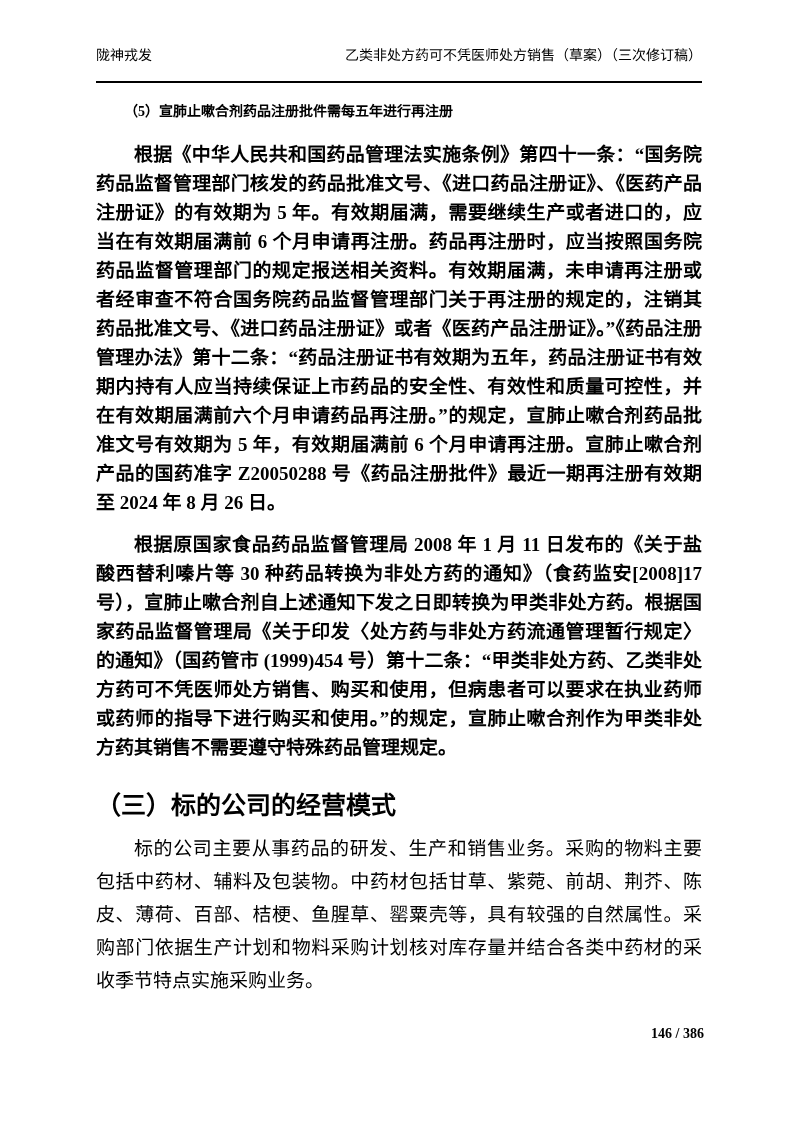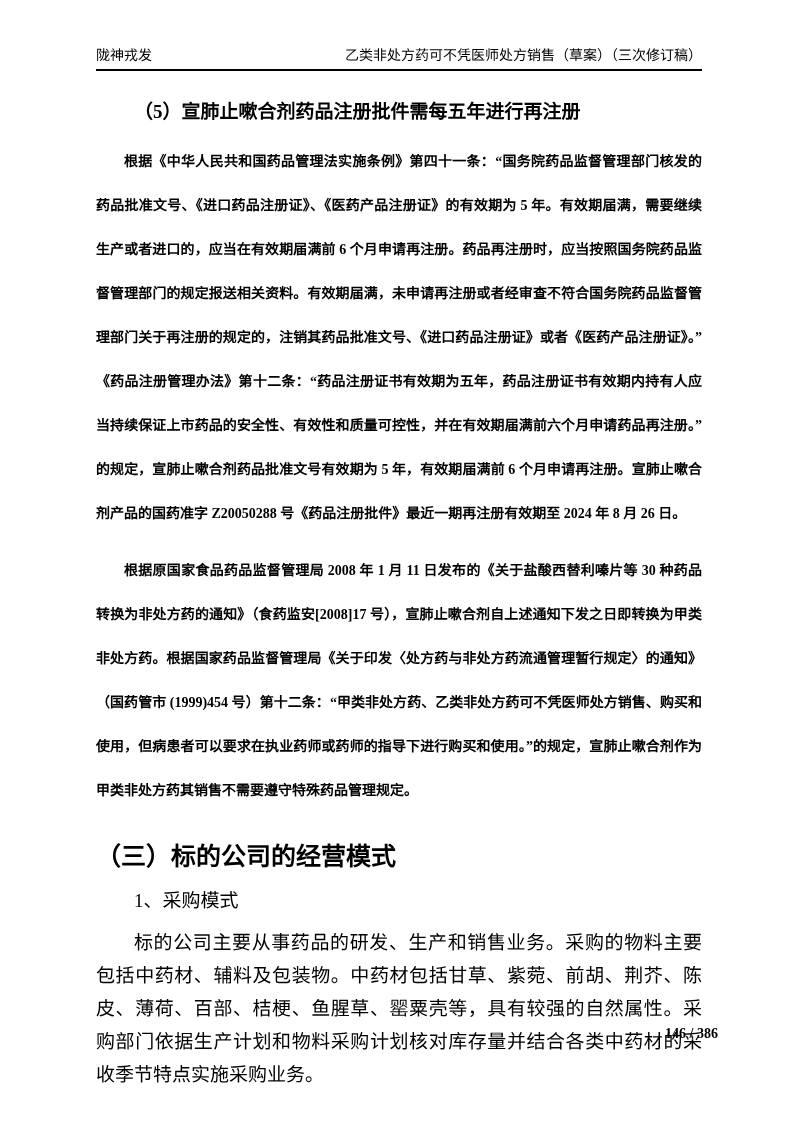--- a/index.html
+++ b/index.html
@@ -22,41 +22,41 @@
     position: absolute;
     left: 96px;
     width: 606px;
     top: 46px;
     display: flex;
     justify-content: space-between;
     align-items: flex-end;
     font-size: 14px;
     line-height: 20px;
     border-bottom: 2px solid #000000;
-    padding-bottom: 3px;
+    padding-bottom: 15px;
   }
   
   .content {
     position: absolute;
     left: 96px;
     width: 606px;
     top: 86px;
   }
   .h-item {
-    font-size: 19px;
+    font-size: 14px;
     font-weight: bold;
     line-height: 31px;
     text-indent: 2em;
     margin: 10px 0 0 0;
     font-family: "Liberation Serif", "DejaVu Serif", serif;
   }
   .para-kai {
-    font-size: 14px;
+    font-size: 19px;
     font-weight: bold;
-    line-height: 44px;
+    line-height: 29px;
     text-align: justify;
     text-indent: 2em;
     margin: 13px 0 0 0;
   }
   .h-item6 { margin-top: 21px; }
   .h-section {
     font-size: 25px;
     font-weight: bold;
     line-height: 30px;
     margin: 28px 0 0 0;
@@ -73,21 +73,21 @@
     font-size: 19px;
     font-weight: normal;
     line-height: 33px;
     text-align: justify;
     text-indent: 2em;
     margin: 12px 0 0 0;
   }
   
   .footer {
     position: absolute;
-    left: 112px;
+    left: 98px;
     width: 606px;
     top: 1026px;
     text-align: right;
     font-size: 14px;
     font-weight: bold;
   }
 </style>
 </head>
 <body>
 
@@ -102,21 +102,20 @@
 
     <h3 class="h-item">（5）宣肺止嗽合剂药品注册批件需每五年进行再注册</h3>
 
     <p class="para-kai">根据《中华人民共和国药品管理法实施条例》第四十一条：“国务院药品监督管理部门核发的药品批准文号、《进口药品注册证》、《医药产品注册证》的有效期为 5 年。有效期届满，需要继续生产或者进口的，应当在有效期届满前 6 个月申请再注册。药品再注册时，应当按照国务院药品监督管理部门的规定报送相关资料。有效期届满，未申请再注册或者经审查不符合国务院药品监督管理部门关于再注册的规定的，注销其药品批准文号、《进口药品注册证》或者《医药产品注册证》。”《药品注册管理办法》第十二条：“药品注册证书有效期为五年，药品注册证书有效期内持有人应当持续保证上市药品的安全性、有效性和质量可控性，并在有效期届满前六个月申请药品再注册。”的规定，宣肺止嗽合剂药品批准文号有效期为 5 年，有效期届满前 6 个月申请再注册。宣肺止嗽合剂产品的国药准字 Z20050288 号《药品注册批件》最近一期再注册有效期至 2024 年 8 月 26 日。</p>
 
 
     <p class="para-kai">根据原国家食品药品监督管理局 2008 年 1 月 11 日发布的《关于盐酸西替利嗪片等 30 种药品转换为非处方药的通知》（食药监安[2008]17 号），宣肺止嗽合剂自上述通知下发之日即转换为甲类非处方药。根据国家药品监督管理局《关于印发〈处方药与非处方药流通管理暂行规定〉的通知》（国药管市 (1999)454 号）第十二条：“甲类非处方药、乙类非处方药可不凭医师处方销售、购买和使用，但病患者可以要求在执业药师或药师的指导下进行购买和使用。”的规定，宣肺止嗽合剂作为甲类非处方药其销售不需要遵守特殊药品管理规定。</p>
 
     <h2 class="h-section">（三）标的公司的经营模式</h2>
 
-    <h4 class="h-sub">1、采购模式</h4>
 
     <p class="para-song">标的公司主要从事药品的研发、生产和销售业务。采购的物料主要包括中药材、辅料及包装物。中药材包括甘草、紫菀、前胡、荆芥、陈皮、薄荷、百部、桔梗、鱼腥草、罂粟壳等，具有较强的自然属性。采购部门依据生产计划和物料采购计划核对库存量并结合各类中药材的采收季节特点实施采购业务。</p>
 
   </div>
 
   <div class="footer">
     <span>146 / 386</span>
   </div>
 
 </div>

